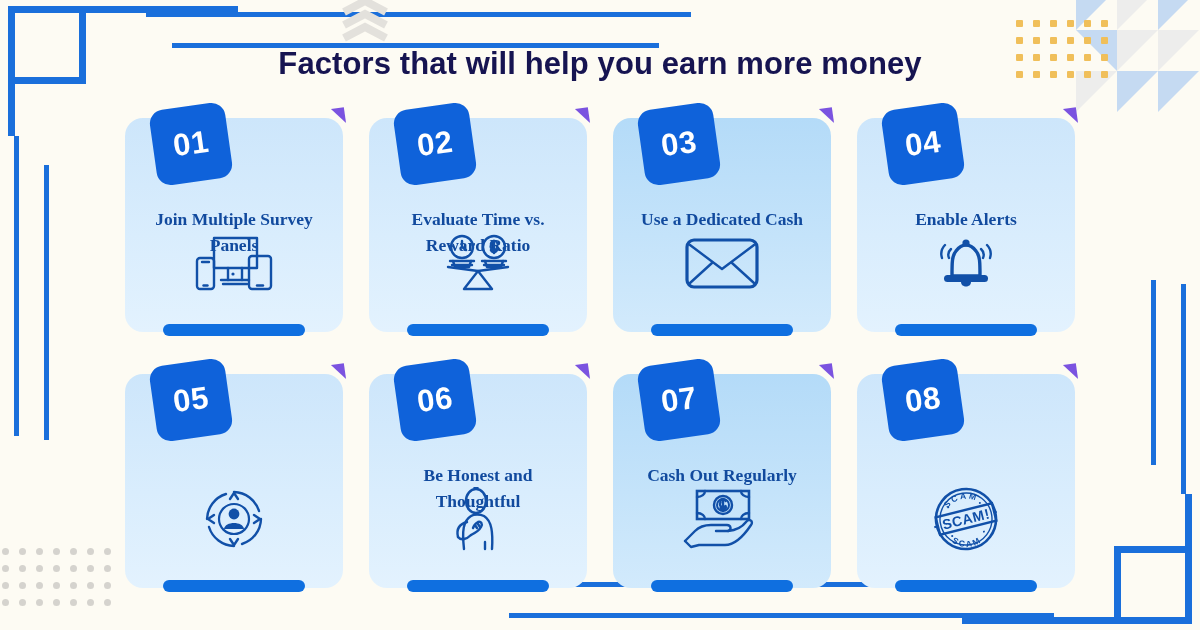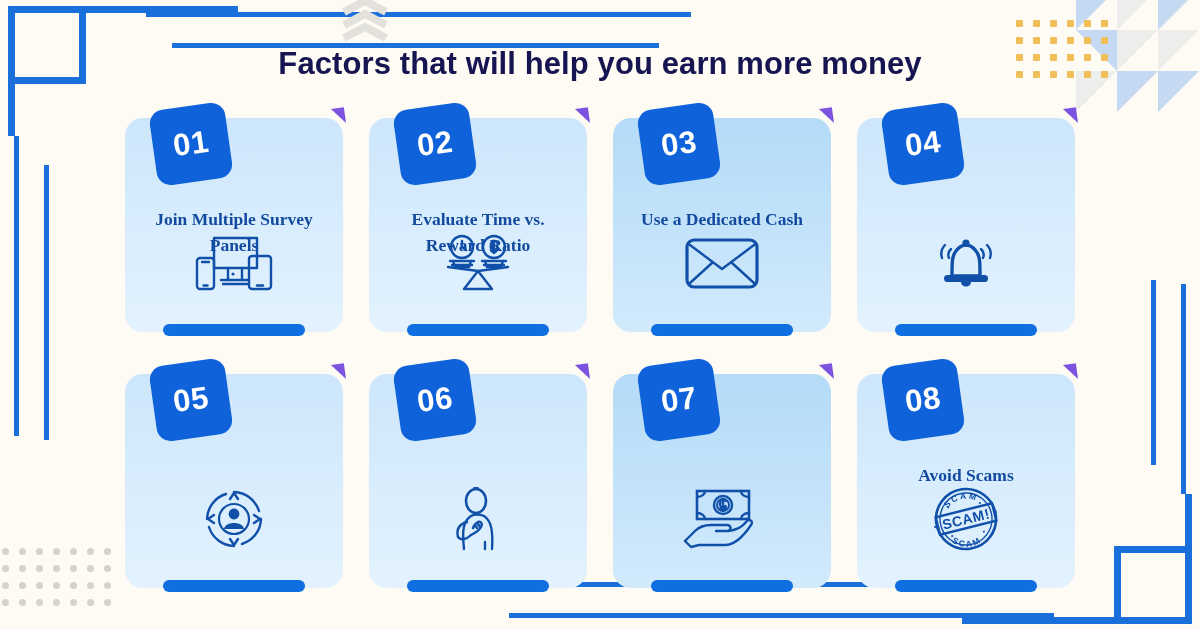--- a/index.html
+++ b/index.html
@@ -311,20 +311,21 @@
         <path d="M6 9 L38 33 L70 9" fill="none" stroke="#1150a8" stroke-width="2.4" stroke-linejoin="round" stroke-linecap="round"></path>
         <path d="M6 47 L28 27" fill="none" stroke="#1150a8" stroke-width="2.4" stroke-linejoin="round" stroke-linecap="round"></path>
         <path d="M70 47 L48 27" fill="none" stroke="#1150a8" stroke-width="2.4" stroke-linejoin="round" stroke-linecap="round"></path>
       </svg>
         </div>
         <div class="card-bar"></div>
       </div>
       <div class="card tint-a">
         <div class="badge-fold"></div>
         <div class="badge">04</div>
+        <div class="card-title">Enable Alerts</div>
         <div class="card-icon">
           <svg width="72" height="62" viewBox="0 0 72 62">
         <path d="M22 44 C22 30 22 24 26 19 C29 15 32 13 36 13 C40 13 43 15 46 19 C50 24 50 30 50 44 Z" fill="none" stroke="#1150a8" stroke-width="3.4" stroke-linejoin="round"></path>
         <rect x="14" y="43" width="44" height="7" rx="3.5" fill="#1150a8"></rect>
         <path d="M31 50 C31 56 41 56 41 50 Z" fill="#1150a8"></path>
         <circle cx="36" cy="11" r="3.6" fill="#1150a8"></circle>
         <path d="M15 13 A13 13 0 0 0 12 26" fill="none" stroke="#1150a8" stroke-width="2.4" stroke-linejoin="round" stroke-linecap="round"></path>
         <path d="M21 17 A8 8 0 0 0 19 26" fill="none" stroke="#1150a8" stroke-width="2.4" stroke-linejoin="round" stroke-linecap="round"></path>
         <path d="M57 13 A13 13 0 0 1 60 26" fill="none" stroke="#1150a8" stroke-width="2.4" stroke-linejoin="round" stroke-linecap="round"></path>
         <path d="M51 17 A8 8 0 0 1 53 26" fill="none" stroke="#1150a8" stroke-width="2.4" stroke-linejoin="round" stroke-linecap="round"></path>
@@ -348,59 +349,60 @@
         <path d="M26 50 L30 56 L34 50" fill="none" stroke="#1150a8" stroke-width="2.4" stroke-linejoin="round" stroke-linecap="round"></path>
         <path d="M10 26 L4 30 L10 34" fill="none" stroke="#1150a8" stroke-width="2.4" stroke-linejoin="round" stroke-linecap="round"></path>
         <path d="M50 26 L56 30 L50 34" fill="none" stroke="#1150a8" stroke-width="2.4" stroke-linejoin="round" stroke-linecap="round"></path>
       </svg>
         </div>
         <div class="card-bar"></div>
       </div>
       <div class="card tint-a">
         <div class="badge-fold"></div>
         <div class="badge">06</div>
+        <div class="card-title">Be Honest and Thoughtful</div>
         <div class="card-icon">
           <svg width="58" height="64" viewBox="0 0 58 64">
         <ellipse cx="27" cy="14" rx="10" ry="12" fill="none" stroke="#1150a8" stroke-width="2.6"></ellipse>
         <path d="M15 62 C13 44 14 34 22 29 C25 27 31 27 35 29 C43 34 44 46 43 62" fill="none" stroke="#1150a8" stroke-width="2.4" stroke-linejoin="round" stroke-linecap="round"></path>
         <path d="M9 50 C7 42 11 37 18 35" fill="none" stroke="#1150a8" stroke-width="2.4" stroke-linejoin="round" stroke-linecap="round"></path>
         <path d="M9 50 C12 54 18 52 22 48" fill="none" stroke="#1150a8" stroke-width="2.4" stroke-linejoin="round" stroke-linecap="round"></path>
         <path d="M22 48 C26 46 30 44 32 40 C34 37 32 34 29 35 C27 36 25 38 24 41" fill="none" stroke="#1150a8" stroke-width="2.4" stroke-linejoin="round" stroke-linecap="round"></path>
         <path d="M26 38 L28 41" fill="none" stroke="#1150a8" stroke-width="2.4" stroke-linejoin="round" stroke-linecap="round"></path>
         <path d="M29 37 L31 40" fill="none" stroke="#1150a8" stroke-width="2.4" stroke-linejoin="round" stroke-linecap="round"></path>
         <path d="M36 55 L36 62" fill="none" stroke="#1150a8" stroke-width="2.4" stroke-linejoin="round" stroke-linecap="round"></path>
         <circle cx="27" cy="-1" r="3" fill="#1150a8"></circle>
       </svg>
         </div>
         <div class="card-bar"></div>
       </div>
       <div class="card tint-b">
         <div class="badge-fold"></div>
         <div class="badge">07</div>
+        <div class="card-title">Cash Out Regularly</div>
         <div class="card-icon">
           <svg width="78" height="60" viewBox="0 0 78 60">
         <rect x="14" y="2" width="52" height="28" fill="none" stroke="#1150a8" stroke-width="2.6"></rect>
         <circle cx="40" cy="16" r="9" fill="none" stroke="#1150a8" stroke-width="2.4"></circle>
         <circle cx="40" cy="16" r="6" fill="none" stroke="#1150a8" stroke-width="2"></circle>
         <path d="M42.5 12 A2.6 2.6 0 0 0 37.5 13.5 A2.6 2.6 0 0 0 42.5 17 A2.6 2.6 0 0 1 37.5 19" fill="none" stroke="#1150a8" stroke-width="2.4" stroke-linejoin="round" stroke-linecap="round"></path>
         <path d="M40 10 V22" fill="none" stroke="#1150a8" stroke-width="2.4" stroke-linejoin="round" stroke-linecap="round"></path>
         <path d="M14 8 C19 8 22 5 22 2" fill="none" stroke="#1150a8" stroke-width="2.4" stroke-linejoin="round" stroke-linecap="round"></path>
         <path d="M14 24 C19 24 22 27 22 30" fill="none" stroke="#1150a8" stroke-width="2.4" stroke-linejoin="round" stroke-linecap="round"></path>
         <path d="M66 8 C61 8 58 5 58 2" fill="none" stroke="#1150a8" stroke-width="2.4" stroke-linejoin="round" stroke-linecap="round"></path>
         <path d="M66 24 C61 24 58 27 58 30" fill="none" stroke="#1150a8" stroke-width="2.4" stroke-linejoin="round" stroke-linecap="round"></path>
         <path d="M2 52 L12 42 C16 38 22 36 28 36 L44 36 C48 36 49 41 45 42 L33 42" fill="none" stroke="#1150a8" stroke-width="2.4" stroke-linejoin="round" stroke-linecap="round"></path>
         <path d="M45 42 C55 41 60 37 63 33 C66 29 71 32 68 36 C62 45 52 56 42 56 L16 56 L8 58 L2 52" fill="none" stroke="#1150a8" stroke-width="2.4" stroke-linejoin="round" stroke-linecap="round"></path>
       </svg>
         </div>
         <div class="card-bar"></div>
       </div>
       <div class="card tint-a">
         <div class="badge-fold"></div>
         <div class="badge">08</div>
-        <div class="card-title">Avoid Scams</div>
         <div class="card-icon">
           <svg width="72" height="72" viewBox="0 0 72 72">
         <g transform="rotate(-8 36 36)">
           <circle cx="36" cy="36" r="30" fill="none" stroke="#1150a8" stroke-width="2.6"></circle>
           <circle cx="36" cy="36" r="26" fill="none" stroke="#1150a8" stroke-width="1.4"></circle>
           <path id="arcTop" d="M 14 32 A 23 23 0 0 1 58 32" fill="none"></path>
           <text font-family="Liberation Sans, sans-serif" font-size="8.5" font-weight="bold" fill="#1150a8" letter-spacing="2">
             <textPath href="#arcTop" startOffset="18%">SCAM</textPath>
           </text>
           <path id="arcBot" d="M 12 40 A 24 24 0 0 0 60 40" fill="none"></path>

